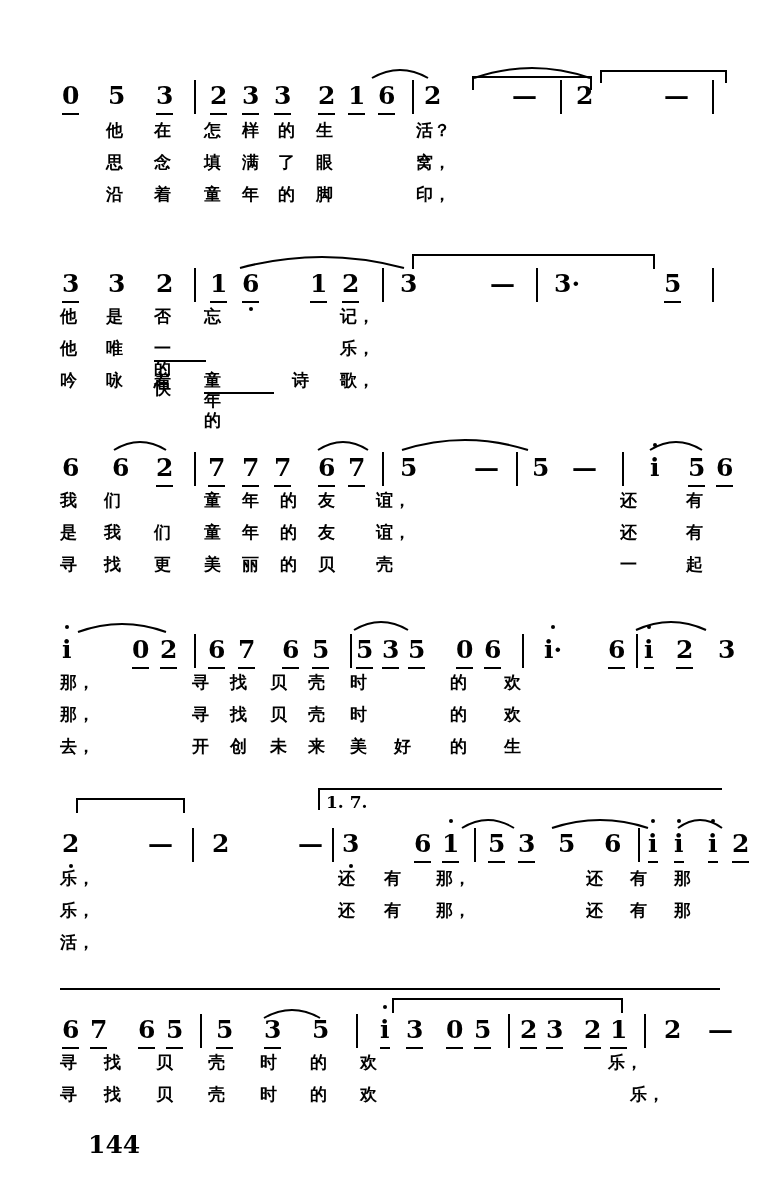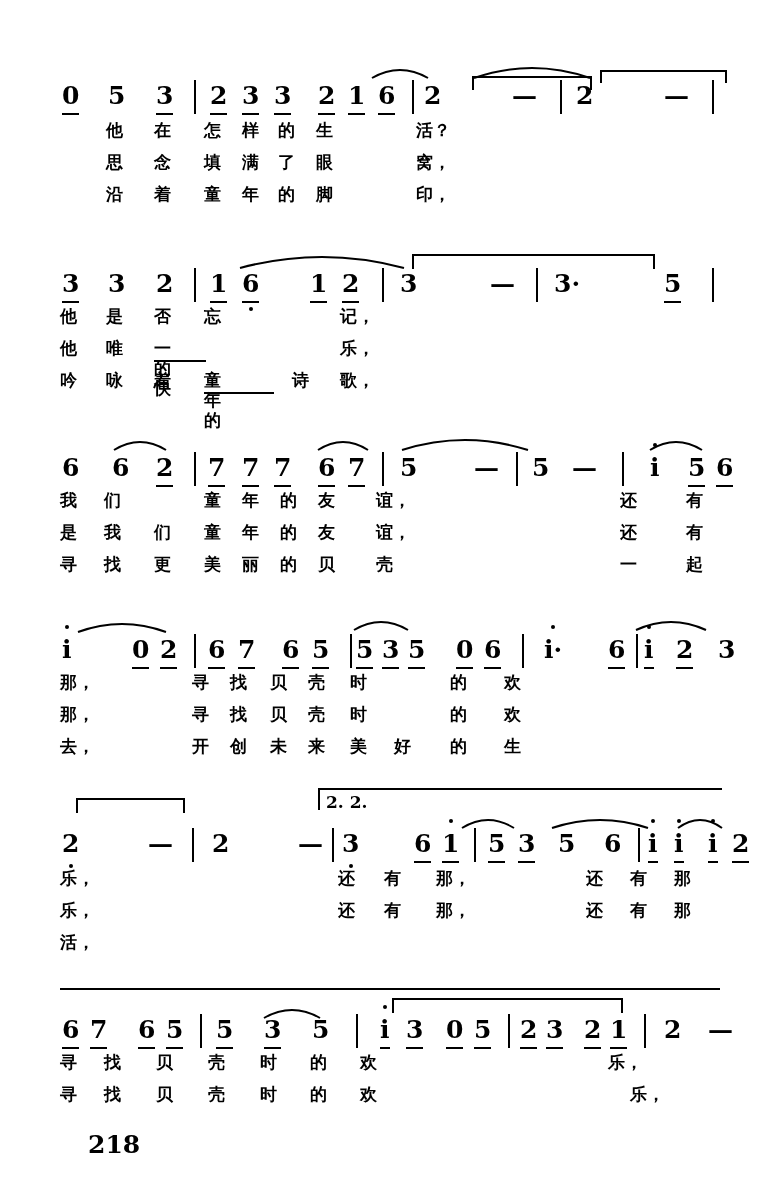--- a/index.html
+++ b/index.html
@@ -344,21 +344,21 @@
 
   <div class="abs" style="left:60px;top:782px;width:660px;height:180px;">
 
     <svg class="arc" style="left:16px;top:16px;" width="110" height="16">
       <path d="M1,15 L1,1 L108,1 L108,15" fill="none" stroke="#000" stroke-width="2"></path>
     </svg>
 
     <div class="abs" style="left:258px;top:6px;width:404px;">
       <div class="abs" style="left:0;top:0;width:404px;border-top:2px solid #000;"></div>
       <div class="abs" style="left:0;top:0;height:22px;border-left:2px solid #000;"></div>
-      <span class="volta abs" style="left:8px;top:4px;">2. 2.</span>
+      <span class="volta abs" style="left:8px;top:4px;">1. 7.</span>
     </div>
     <svg class="arc" style="left:400px;top:30px;" width="56" height="18">
       <path d="M2,16 Q28,0 54,16" fill="none" stroke="#000" stroke-width="2"></path>
     </svg>
     <svg class="arc" style="left:490px;top:30px;" width="100" height="18">
       <path d="M2,16 Q50,0 98,16" fill="none" stroke="#000" stroke-width="2"></path>
     </svg>
     <svg class="arc" style="left:616px;top:30px;" width="48" height="18">
       <path d="M2,16 Q24,0 46,16" fill="none" stroke="#000" stroke-width="2"></path>
     </svg>
@@ -457,15 +457,15 @@
       <span class="lyr abs" style="left:44px;">找</span>
       <span class="lyr abs" style="left:96px;">贝</span>
       <span class="lyr abs" style="left:148px;">壳</span>
       <span class="lyr abs" style="left:200px;">时</span>
       <span class="lyr abs" style="left:250px;">的</span>
       <span class="lyr abs" style="left:300px;">欢</span>
       <span class="lyr abs" style="left:570px;">乐，</span>
     </div>
   </div>
 
-  <div class="pagenum">218</div>
+  <div class="pagenum">144</div>
 
 </div>
 
 </body></html>

